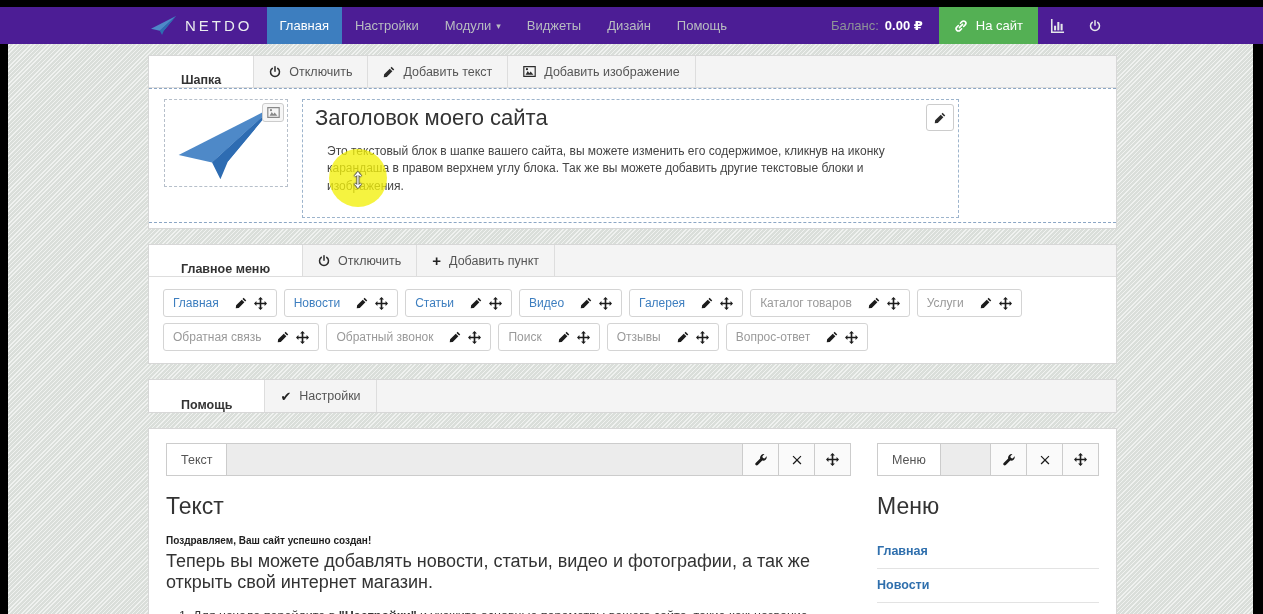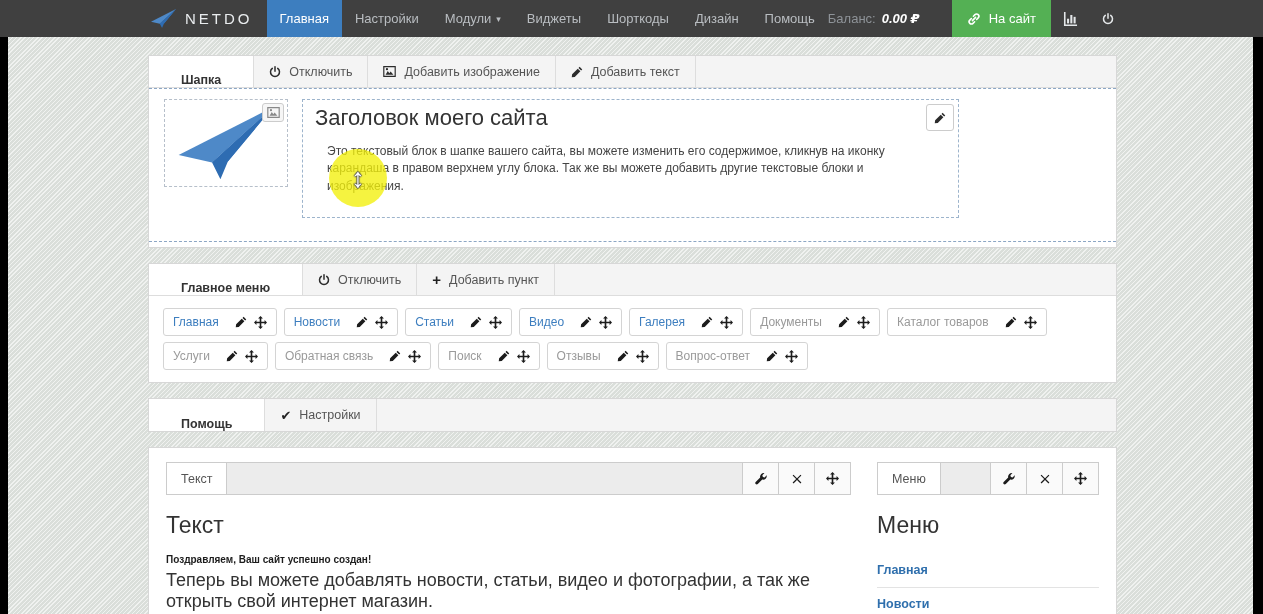--- a/index.html
+++ b/index.html
@@ -3,31 +3,31 @@
 <meta charset="utf-8">
 <style>
   * { box-sizing: border-box; }
   html,body { margin:0; padding:0; }
   body {
     width:1263px; height:614px; overflow:hidden; position:relative;
     background:#000;
     font-family:"Liberation Sans","DejaVu Sans",sans-serif;
   }
   
-  .navbar { position:relative; z-index:5; height:37px; background:#404040; display:flex; align-items:stretch; }
+  .navbar { position:relative; z-index:5; height:37px; background:#4c1d95; display:flex; align-items:stretch;margin-top:7px; }
   .nav-left { display:flex; align-items:stretch; margin-left:150px; }
   .brand { display:flex; align-items:center; gap:8px; margin-right:14px; cursor:pointer; }
   .brand-plane { width:27px; height:21px; display:block; }
   .brand-name { color:#e9ecee; font-size:15px; letter-spacing:3px; }
   .nav-item { display:flex; align-items:center; padding:0 13px; color:#b9bdc1; font-size:13px; text-decoration:none; cursor:pointer; white-space:nowrap; }
   .nav-item.active { background:#3d7ebf; color:#fff; }
   .caret { font-size:9px; margin-left:5px; }
   .nav-right { margin-left:auto; margin-right:150px; display:flex; align-items:stretch; }
-  .balance { display:flex; align-items:center; font-size:13px; color:#8e9398; padding-right:32px; white-space:nowrap; }
-  .balance b { color:#fff; font-style:italic; margin-left:6px; font-size:13px; }
+  .balance { display:flex; align-items:center; font-size:13px; color:#8e9398; padding-right:16px; white-space:nowrap; }
+  .balance b { color:#fff; margin-left:6px; font-size:13px; }
   .btn-site { display:flex; align-items:center; gap:8px; background:#54b054; color:#fff; font-size:13px; padding:0 15px; border:none; cursor:pointer; white-space:nowrap;justify-content:center; }
   .nav-iconbtn { display:flex; align-items:center; padding:0 12px; background:none; border:none; color:#e4e7e9; cursor:pointer; }
   
   .page-bg {
     position:absolute; top:37px; left:8px; right:10px; bottom:0; overflow:hidden;
     background:
       repeating-linear-gradient(135deg, rgba(255,255,255,.5) 0px, rgba(255,255,255,.5) 1px, rgba(120,130,120,.06) 1px, rgba(120,130,120,.06) 3px),
       #e0e4e0;
   }
   .container { width:969px; margin-left:140px; }
@@ -36,21 +36,21 @@
   .panel.first { margin-top:18px; }
   .panel-header { display:flex; align-items:stretch; background:#f4f4f4; height:32px; font-size:12.5px; color:#555; border-bottom:1px solid #ddd; }
   .panel-header.no-body { border-bottom:none; }
   .panel-tab { display:flex; align-items:flex-end; padding:0 32px; background:#fff; border-right:1px solid #ddd; font-weight:bold; color:#333; }
   .panel-btn { display:flex; align-items:center; gap:8px; padding:0 15px; border:none; border-right:1px solid #ddd; background:transparent; color:#555; font-size:12.5px; cursor:pointer; font-family:inherit; }
   .pic { display:flex; align-items:center; color:#2c2c2c; }
   .plus-glyph { font-weight:bold; font-size:15px; color:#222; line-height:1; }
   .check-glyph { font-weight:bold; font-size:13px; color:#222; line-height:1; }
   
   .header-body { padding-bottom:5px; }
-  .sortable-area { border-top:1px dashed #8ca6c4; border-bottom:1px dashed #8ca6c4; padding:10px 15px 23px; display:flex; align-items:flex-start; min-height:100px; }
+  .sortable-area { border-top:1px dashed #8ca6c4; border-bottom:1px dashed #8ca6c4; padding:10px 15px 4px; display:flex; align-items:flex-start; min-height:100px; }
   .logo-block { position:relative; width:124px; height:88px; border:1px dashed #b6bfca; padding:4px 6px; cursor:pointer; }
   .plane-wrap { display:block; width:100%; height:100%; }
   .logo-badge { position:absolute; top:3px; right:3px; width:22px; height:19px; background:#f6f6f6; border:1px solid #ccc; border-radius:3px; display:flex; align-items:center; justify-content:center; color:#888; }
   .text-block { position:relative; width:657px; margin-left:14px; border:1px dashed #9db4cc; padding:5px 42px 10px 12px; min-height:80px; cursor:pointer; }
   .site-title { font-size:22px; font-weight:400; color:#333; margin:0 0 4px; }
   .site-desc { font-size:12px; color:#444; line-height:1.45; margin:12px; }
   .edit-btn { position:absolute; top:4px; right:4px; width:28px; height:27px; background:#fff; border:1px solid #ccc; border-radius:3px; display:flex; align-items:center; justify-content:center; color:#2c2c2c; cursor:pointer; }
   
   .highlight { position:absolute; left:321px; top:112px; width:58px; height:58px; border-radius:50%; background:rgba(242,239,10,.78); display:flex; align-items:center; justify-content:center; z-index:9; pointer-events:none; }
   .cursor-arrow { font-size:27px; color:#fff; line-height:1;
@@ -100,23 +100,20 @@
         </a>
         <a class="nav-item">
           <span>Настройки</span>
         </a>
         <a class="nav-item">
           <span>Модули</span>
           <span class="caret">▾</span>
         </a>
         <a class="nav-item">
           <span>Виджеты</span>
-        </a>
-        <a class="nav-item">
-          <span>Шорткоды</span>
         </a>
         <a class="nav-item">
           <span>Дизайн</span>
         </a>
         <a class="nav-item">
           <span>Помощь</span>
         </a>
       </nav>
   </div>
   <div class="nav-right">
@@ -167,33 +164,33 @@
           <span class="pic">
               <svg class="ic" width="12" height="12" viewBox="0 0 16 16" fill="none" stroke="currentColor" stroke-width="2" stroke-linecap="round">
                 <path d="M8 1v6"></path>
                 <path d="M4.4 3.1a6 6 0 1 0 7.2 0"></path>
               </svg>
             </span>
           <span>Отключить</span>
         </button>
         <button class="panel-btn">
           <span class="pic">
+              <svg class="ic" width="12" height="12" viewBox="0 0 16 16" fill="currentColor">
+                <path d="M11.5 1 15 4.5 13.5 6 10 2.5zM9 3.5 12.5 7 5 14.5 1 15 1.5 11z"></path>
+              </svg>
+            </span>
+          <span>Добавить текст</span>
+        </button>
+        <button class="panel-btn">
+          <span class="pic">
               <svg class="ic" width="13" height="11" viewBox="0 0 16 14" fill="currentColor">
                 <path d="M0 0v14h16V0H0zm14.5 12.5h-13v-11h13v11zM4.8 5.4a1.4 1.4 0 1 0 0-2.8 1.4 1.4 0 0 0 0 2.8zM13 11H3l2.8-4.5 2 2.6L9.4 7 13 11z"></path>
               </svg>
             </span>
           <span>Добавить изображение</span>
-        </button>
-        <button class="panel-btn">
-          <span class="pic">
-              <svg class="ic" width="12" height="12" viewBox="0 0 16 16" fill="currentColor">
-                <path d="M11.5 1 15 4.5 13.5 6 10 2.5zM9 3.5 12.5 7 5 14.5 1 15 1.5 11z"></path>
-              </svg>
-            </span>
-          <span>Добавить текст</span>
         </button>
       </div>
       <div class="header-body">
         <div class="sortable-area">
           <div class="logo-block">
             <span class="plane-wrap">
                 <svg viewBox="0 0 110 84" style="width:100%;height:100%;display:block">
                   <polygon points="106,3 4,55 40,63" fill="#4e89c8"></polygon>
                   <polygon points="106,3 57,62 40,63" fill="#3c7abf"></polygon>
                   <polygon points="106,3 40,63 49,81 57,62" fill="#2e6cb2"></polygon>
@@ -321,37 +318,20 @@
             </button>
             <button class="chip-btn">
               <span>
                 <svg class="ic" width="13" height="13" viewBox="0 0 16 16" fill="currentColor">
                   <path d="M8 0 11 3 9 3 9 7 13 7 13 5 16 8 13 11 13 9 9 9 9 13 11 13 8 16 5 13 7 13 7 9 3 9 3 11 0 8 3 5 3 7 7 7 7 3 5 3 Z"></path>
                 </svg>
               </span>
             </button>
           </span>
           <span class="chip">
-            <span class="chip-label label-off">Документы</span>
-            <button class="chip-btn">
-              <span>
-                <svg class="ic" width="12" height="12" viewBox="0 0 16 16" fill="currentColor">
-                  <path d="M11.5 1 15 4.5 13.5 6 10 2.5zM9 3.5 12.5 7 5 14.5 1 15 1.5 11z"></path>
-                </svg>
-              </span>
-            </button>
-            <button class="chip-btn">
-              <span>
-                <svg class="ic" width="13" height="13" viewBox="0 0 16 16" fill="currentColor">
-                  <path d="M8 0 11 3 9 3 9 7 13 7 13 5 16 8 13 11 13 9 9 9 9 13 11 13 8 16 5 13 7 13 7 9 3 9 3 11 0 8 3 5 3 7 7 7 7 3 5 3 Z"></path>
-                </svg>
-              </span>
-            </button>
-          </span>
-          <span class="chip">
             <span class="chip-label label-off">Каталог товаров</span>
             <button class="chip-btn">
               <span>
                 <svg class="ic" width="12" height="12" viewBox="0 0 16 16" fill="currentColor">
                   <path d="M11.5 1 15 4.5 13.5 6 10 2.5zM9 3.5 12.5 7 5 14.5 1 15 1.5 11z"></path>
                 </svg>
               </span>
             </button>
             <button class="chip-btn">
               <span>
@@ -373,20 +353,37 @@
             <button class="chip-btn">
               <span>
                 <svg class="ic" width="13" height="13" viewBox="0 0 16 16" fill="currentColor">
                   <path d="M8 0 11 3 9 3 9 7 13 7 13 5 16 8 13 11 13 9 9 9 9 13 11 13 8 16 5 13 7 13 7 9 3 9 3 11 0 8 3 5 3 7 7 7 7 3 5 3 Z"></path>
                 </svg>
               </span>
             </button>
           </span>
           <span class="chip">
             <span class="chip-label label-off">Обратная связь</span>
+            <button class="chip-btn">
+              <span>
+                <svg class="ic" width="12" height="12" viewBox="0 0 16 16" fill="currentColor">
+                  <path d="M11.5 1 15 4.5 13.5 6 10 2.5zM9 3.5 12.5 7 5 14.5 1 15 1.5 11z"></path>
+                </svg>
+              </span>
+            </button>
+            <button class="chip-btn">
+              <span>
+                <svg class="ic" width="13" height="13" viewBox="0 0 16 16" fill="currentColor">
+                  <path d="M8 0 11 3 9 3 9 7 13 7 13 5 16 8 13 11 13 9 9 9 9 13 11 13 8 16 5 13 7 13 7 9 3 9 3 11 0 8 3 5 3 7 7 7 7 3 5 3 Z"></path>
+                </svg>
+              </span>
+            </button>
+          </span>
+          <span class="chip">
+            <span class="chip-label label-off">Обратный звонок</span>
             <button class="chip-btn">
               <span>
                 <svg class="ic" width="12" height="12" viewBox="0 0 16 16" fill="currentColor">
                   <path d="M11.5 1 15 4.5 13.5 6 10 2.5zM9 3.5 12.5 7 5 14.5 1 15 1.5 11z"></path>
                 </svg>
               </span>
             </button>
             <button class="chip-btn">
               <span>
                 <svg class="ic" width="13" height="13" viewBox="0 0 16 16" fill="currentColor">

